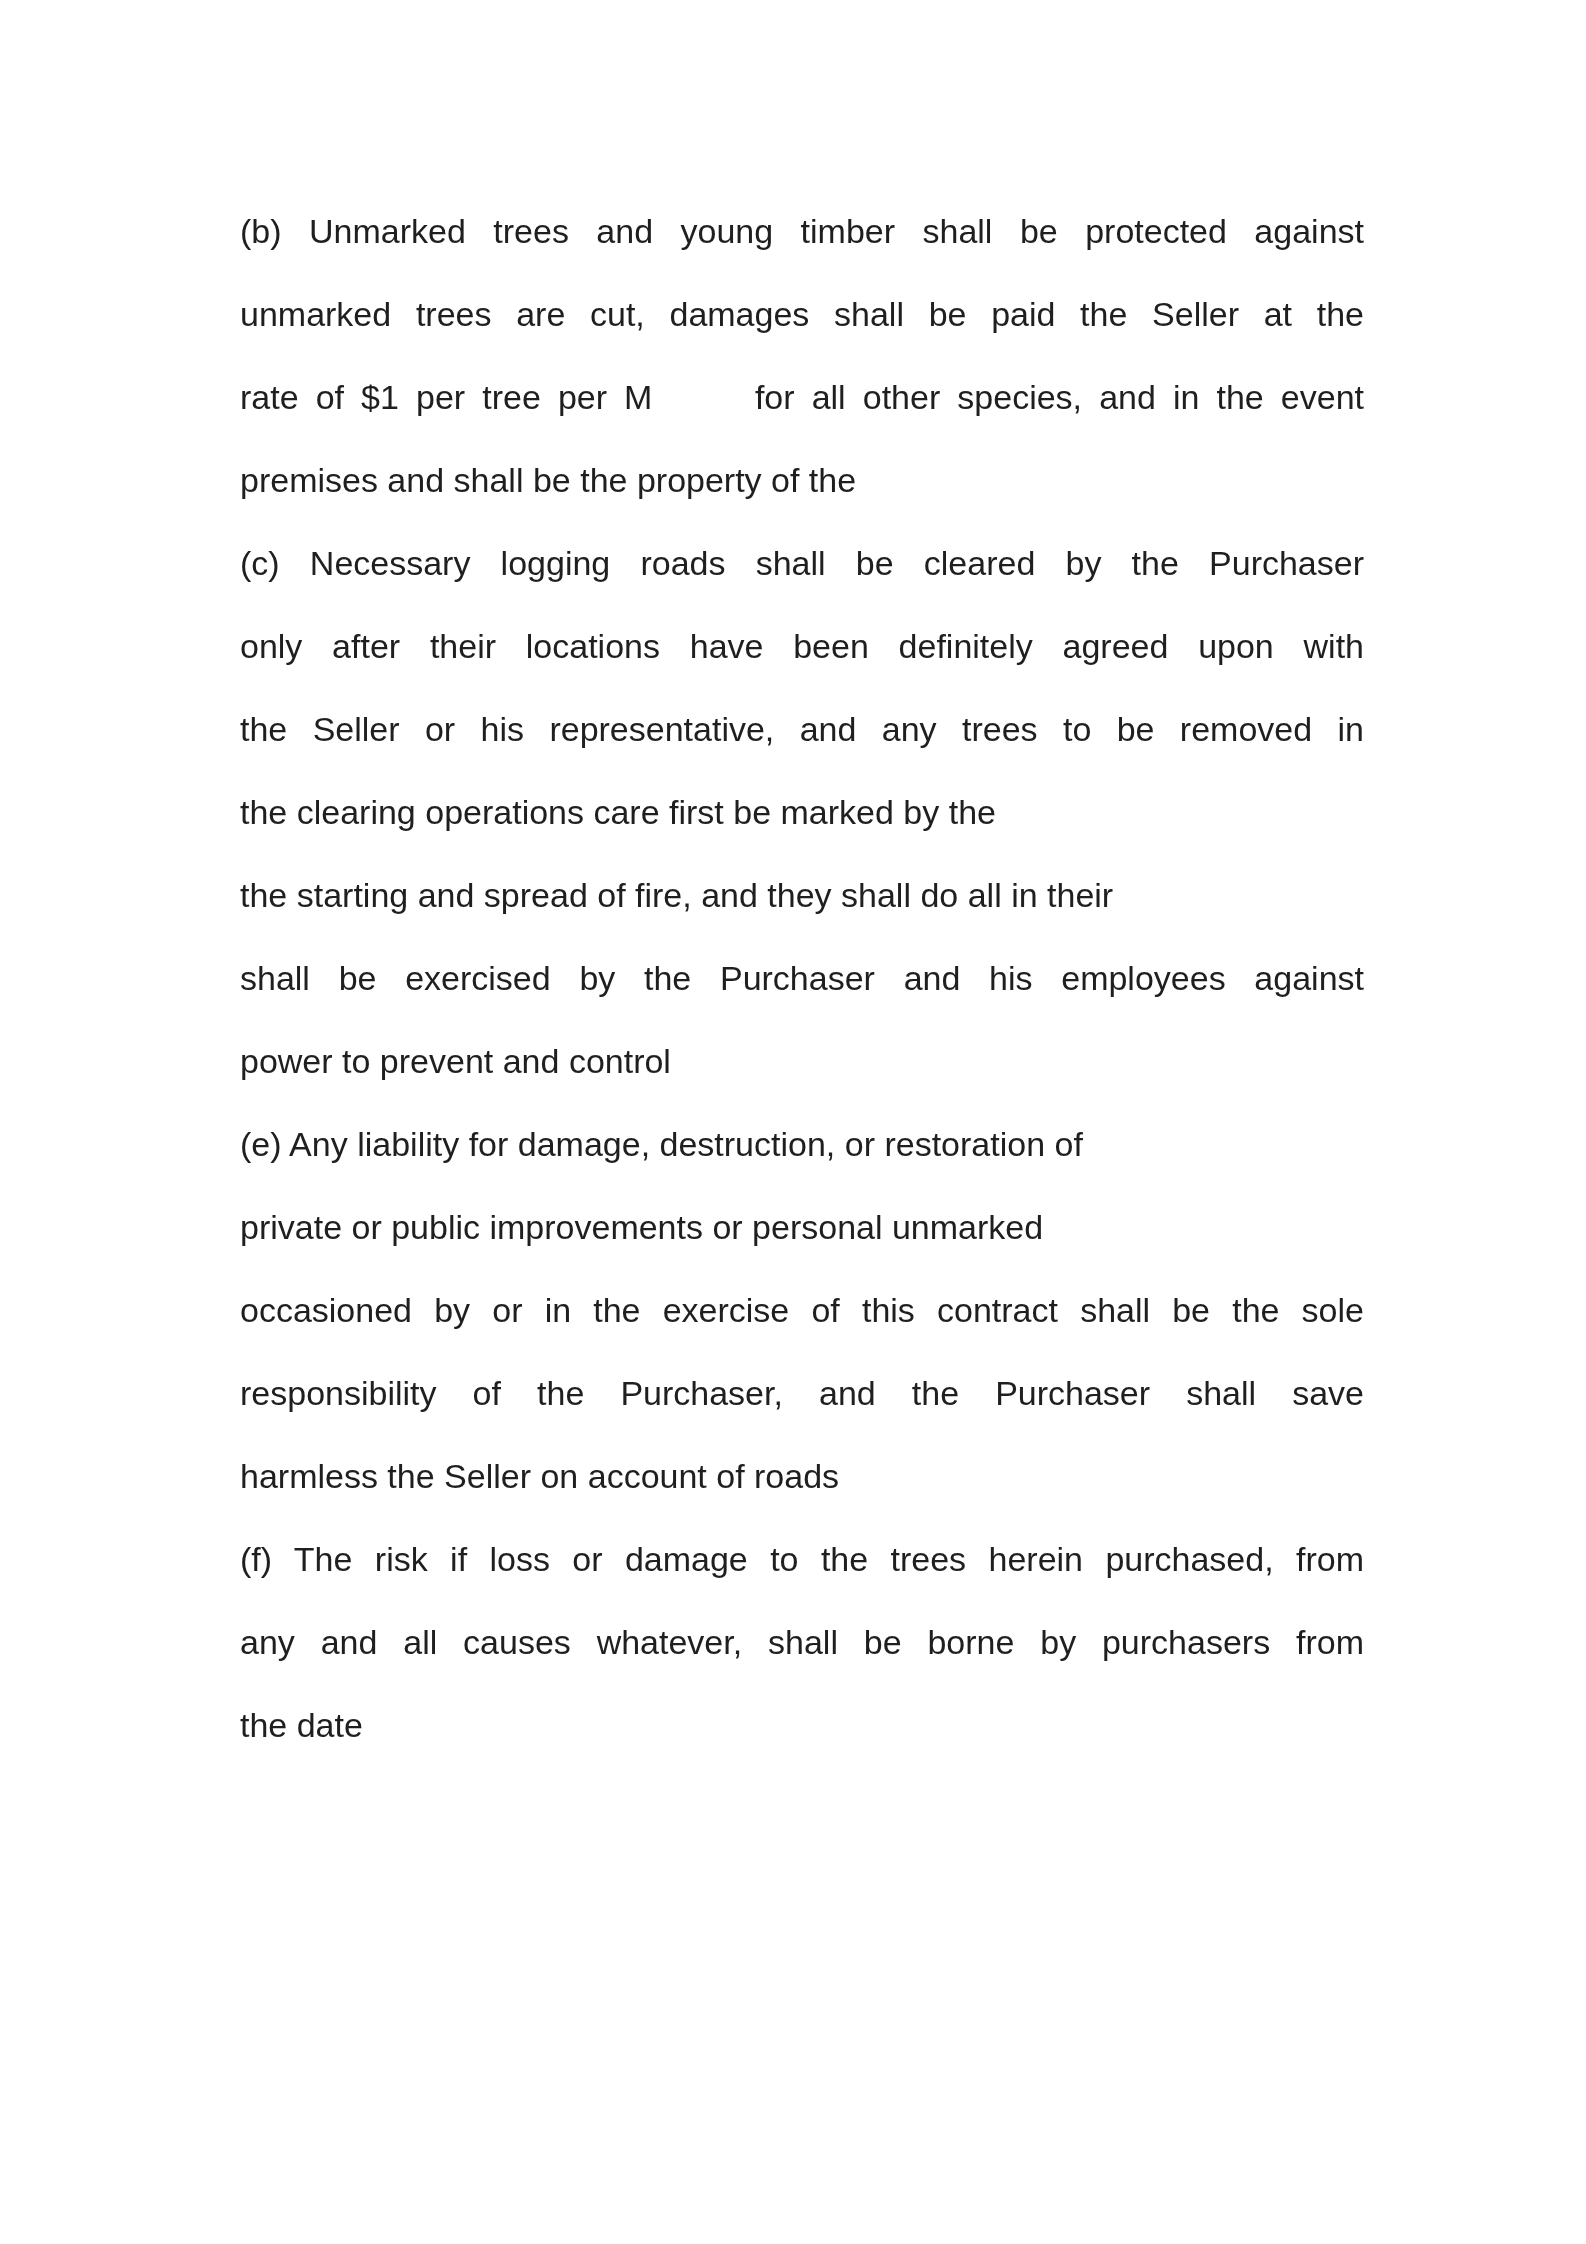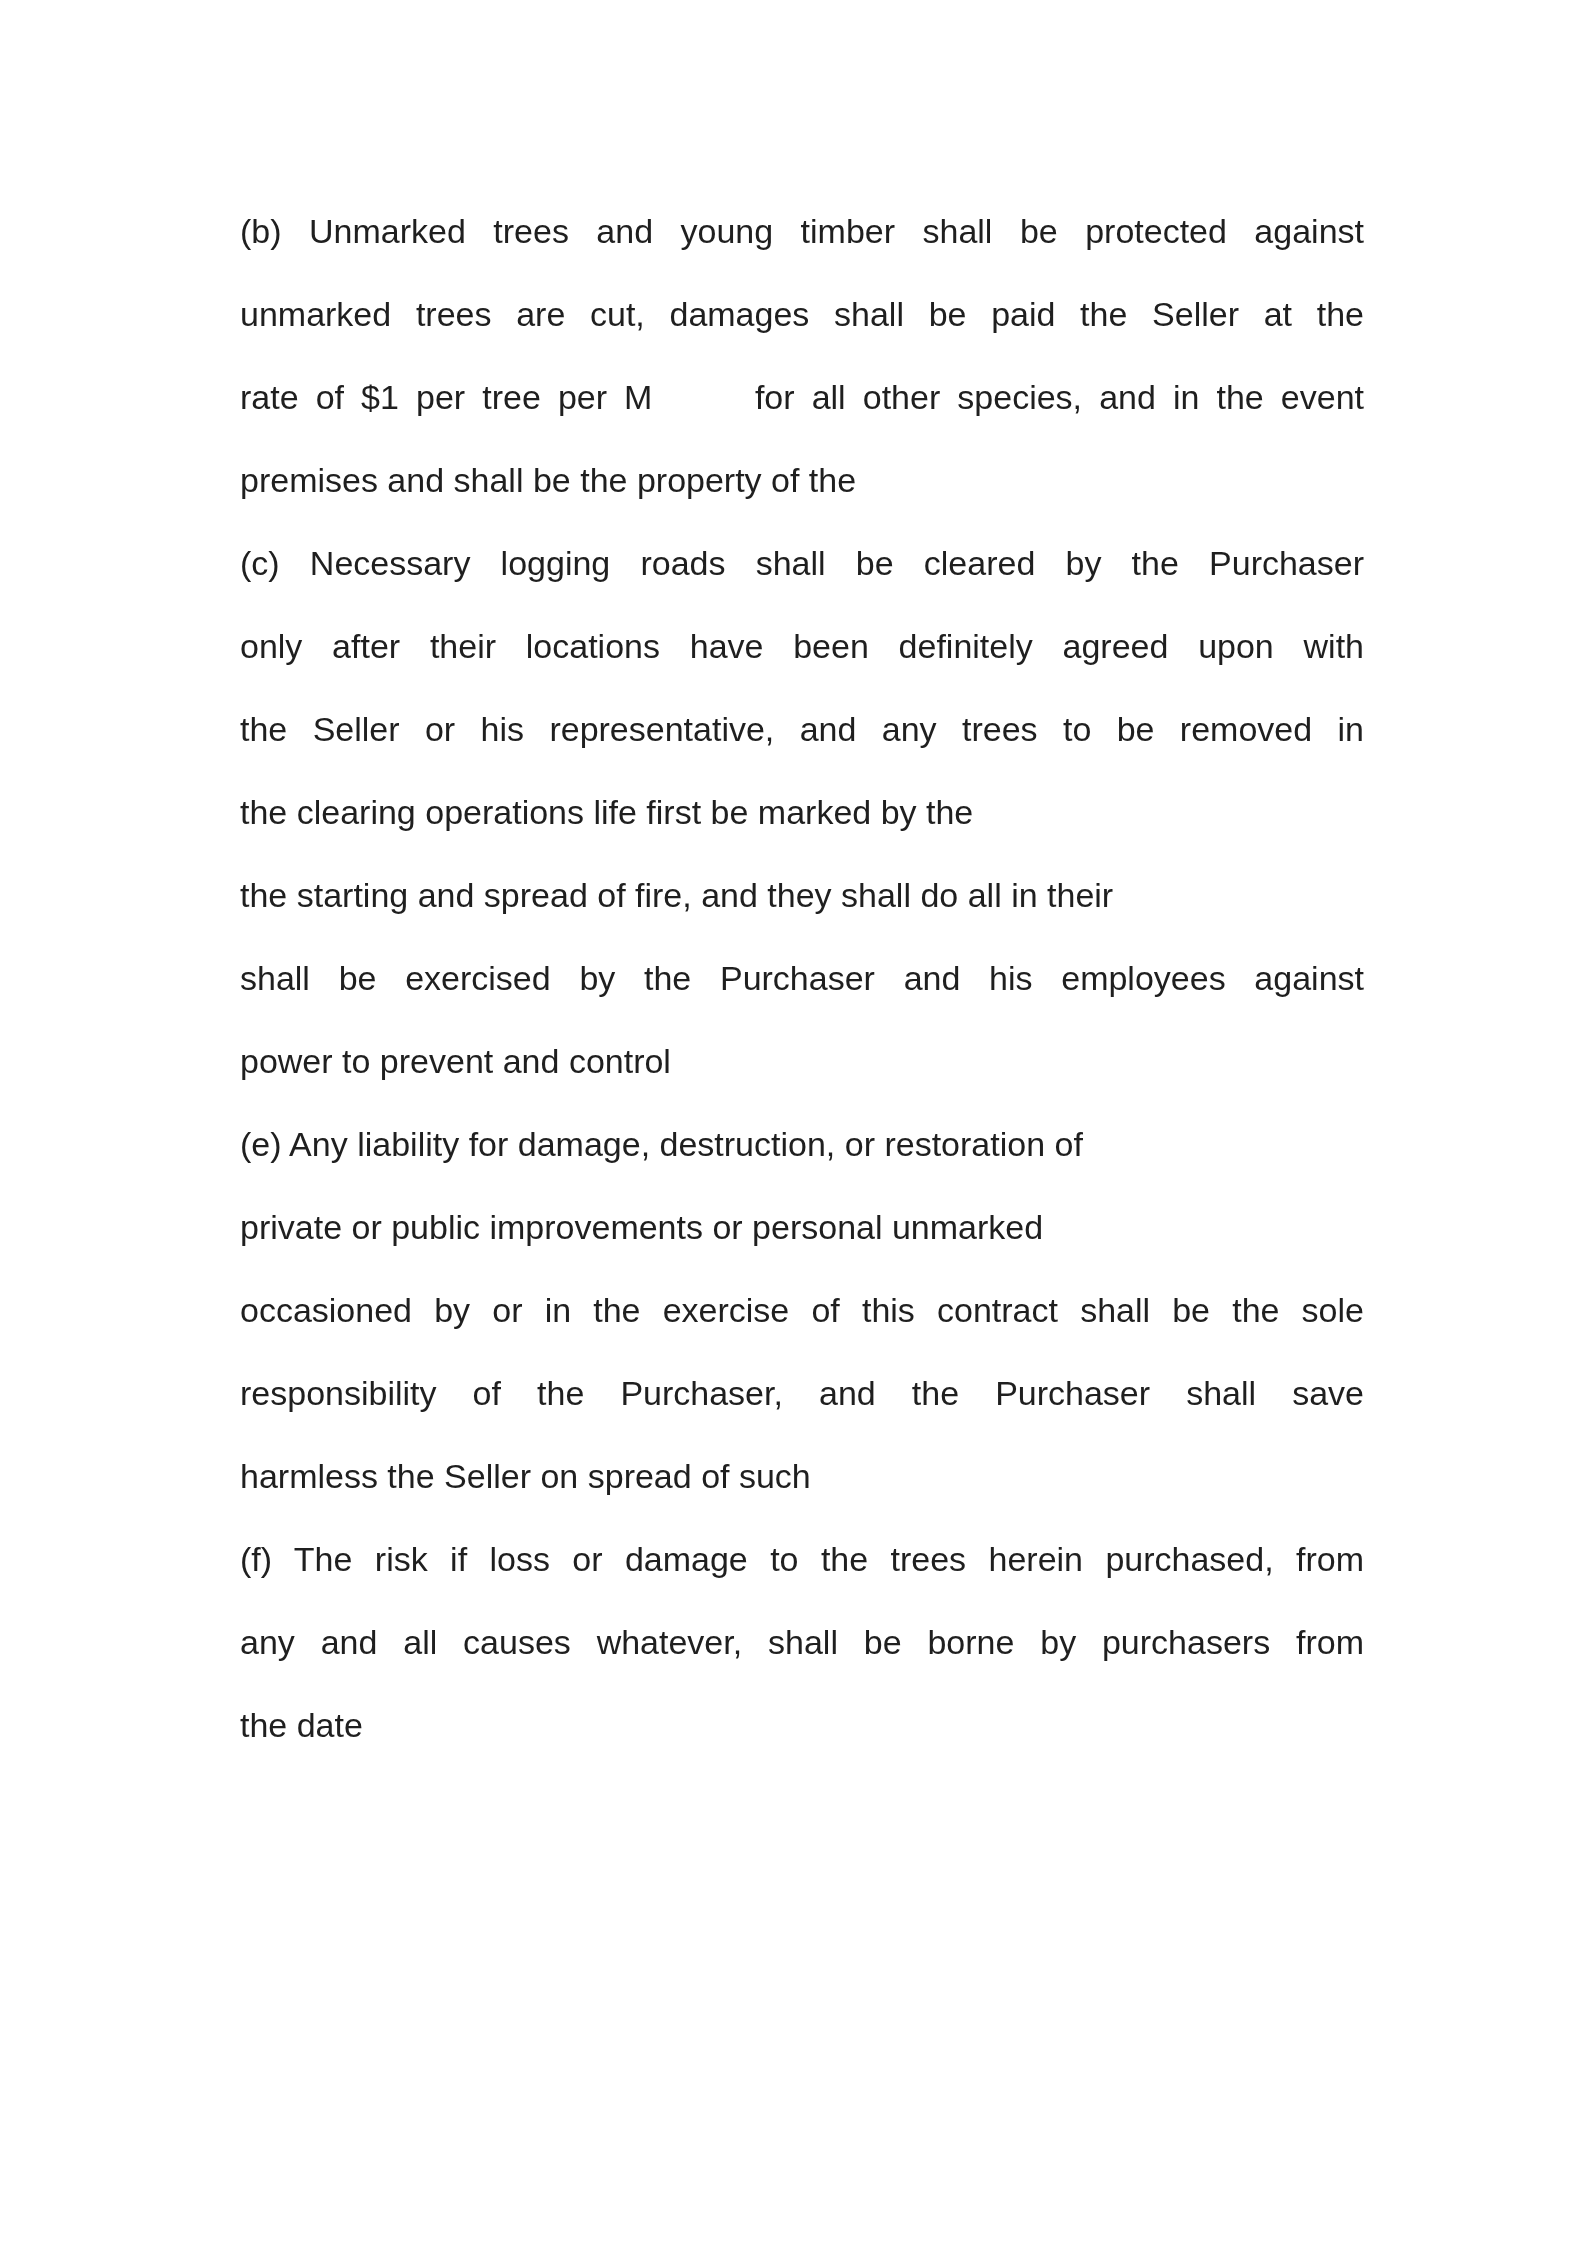--- a/index.html
+++ b/index.html
@@ -42,33 +42,33 @@
       <div class="paragraph">
         <div class="line full">(b) Unmarked trees and young timber shall be protected against</div>
         <div class="line full">unmarked trees are cut, damages shall be paid the Seller at the</div>
         <div class="line full">rate of $1 per tree per M      for all other species, and in the event</div>
         <div class="line">premises and shall be the property of the</div>
       </div>
       <div class="paragraph">
         <div class="line full">(c) Necessary logging roads shall be cleared by the Purchaser</div>
         <div class="line full">only after their locations have been definitely agreed upon with</div>
         <div class="line full">the Seller or his representative, and any trees to be removed in</div>
-        <div class="line">the clearing operations life first be marked by the</div>
+        <div class="line">the clearing operations care first be marked by the</div>
       </div>
       <div class="paragraph">
         <div class="line">the starting and spread of fire, and they shall do all in their</div>
         <div class="line full">shall be exercised by the Purchaser and his employees against</div>
         <div class="line">power to prevent and control</div>
       </div>
       <div class="paragraph">
         <div class="line">(e) Any liability for damage, destruction, or restoration of</div>
         <div class="line">private or public improvements or personal unmarked</div>
         <div class="line full">occasioned by or in the exercise of this contract shall be the sole</div>
         <div class="line full">responsibility of the Purchaser, and the Purchaser shall save</div>
-        <div class="line">harmless the Seller on spread of such</div>
+        <div class="line">harmless the Seller on account of roads</div>
       </div>
       <div class="paragraph">
         <div class="line full">(f) The risk if loss or damage to the trees herein purchased, from</div>
         <div class="line full">any and all causes whatever, shall be borne by purchasers from</div>
         <div class="line">the date</div>
       </div>
     </div>
 </div>
 
 </body></html>

